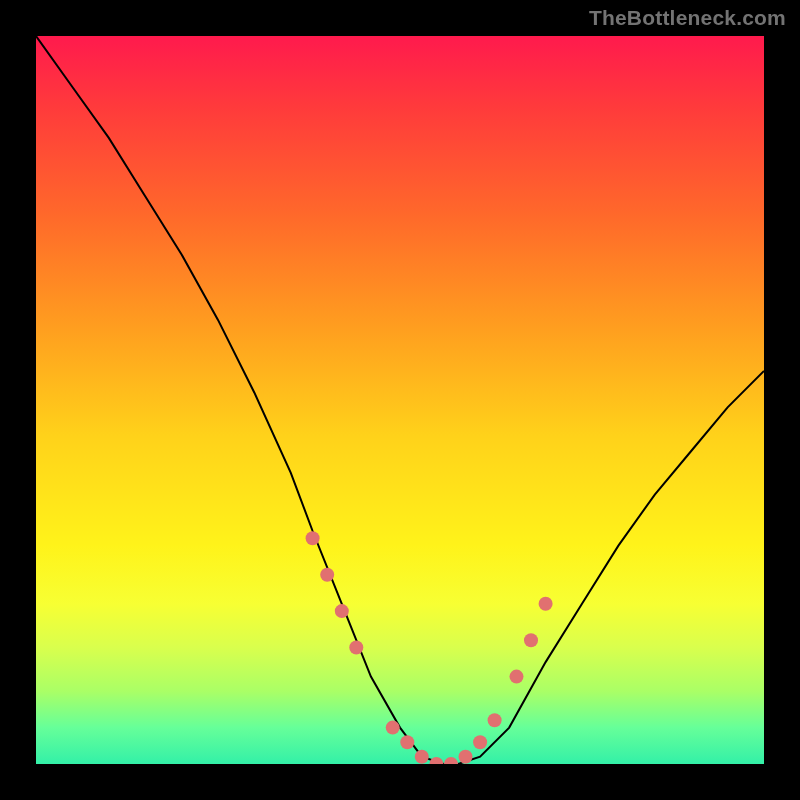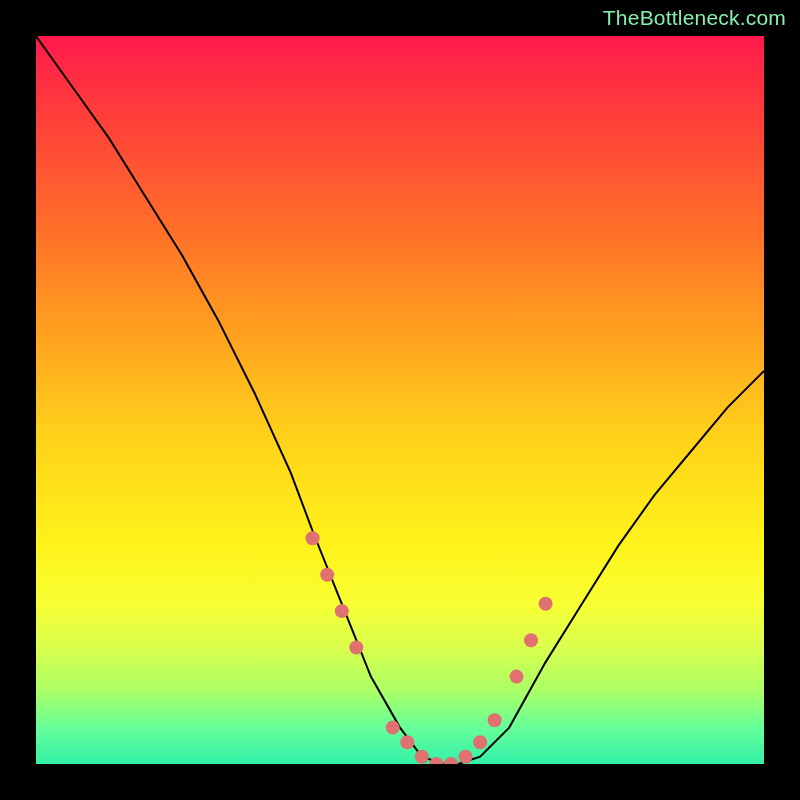--- a/index.html
+++ b/index.html
@@ -40,24 +40,24 @@
       #f7ff33 78%,
       #d9ff4d 84%,
       #aaff66 90%,
       #66ff99 95%,
       #33f0a8 100%);
   }
   .watermark {
     position: absolute;
     top: 6px;
     right: 14px;
-    color: #86efac;
+    color: #737373;
     font-size: 21px;
     letter-spacing: 0.2px;
-    font-weight: 400;
+    font-weight: 700;
   }
   svg.curve {
     position: absolute;
     inset: 0;
   }
 </style>
 </head>
 <body>
 
 <div class="frame">

